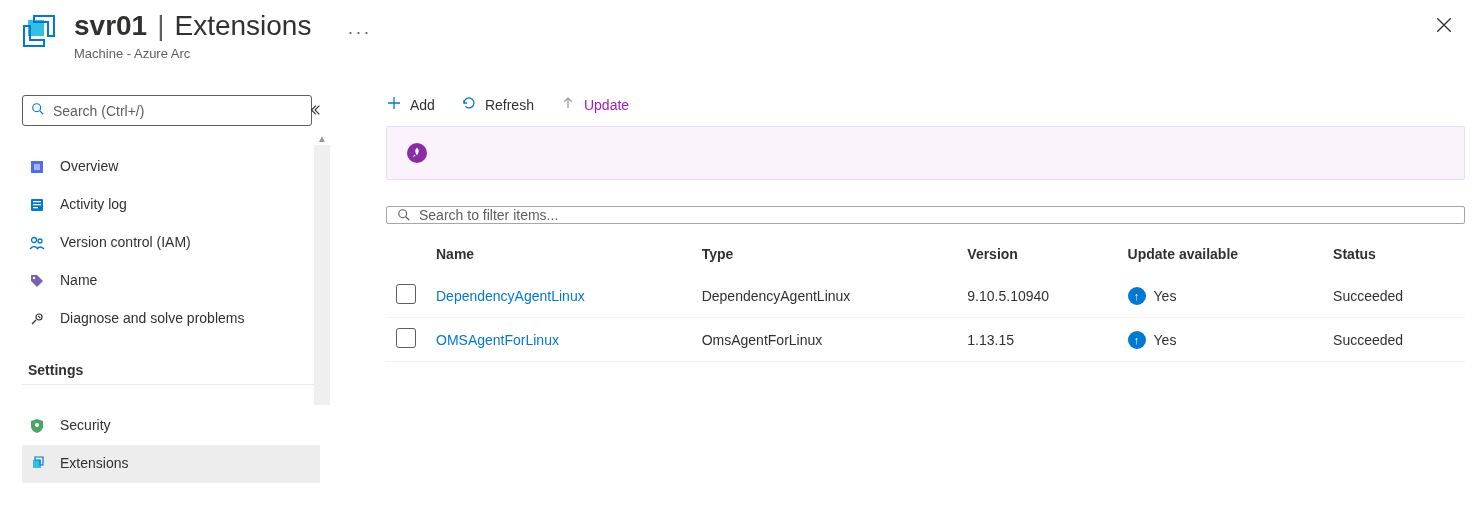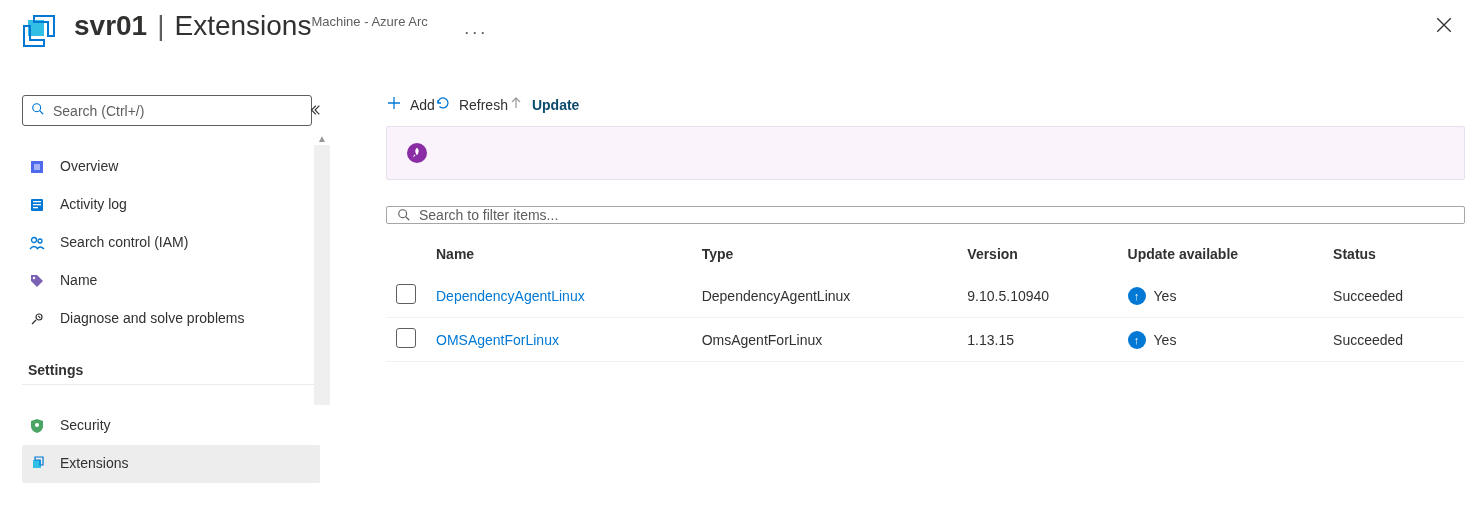--- a/index.html
+++ b/index.html
@@ -4,21 +4,21 @@
   <style>
     * { box-sizing: border-box; margin: 0; padding: 0; }
     body { font-family: "Segoe UI", -apple-system, BlinkMacSystemFont, sans-serif; font-size: 14px; color: #323130; background: #ffffff; }
 
     .page { display: flex; width: 1479px; height: 506px; position: relative; }
 
     
     .header { position: absolute; top: 10px; left: 22px; right: 20px; display: flex; align-items: flex-start; gap: 16px; }
     .header-icon-box { width:36px; height:36px; position:relative; margin-top:4px; }
     .header-icon-box svg { width:36px; height:36px; }
-    .header-text { display:flex; }
+    .header-text { display:flex; flex-direction:column; }
     .header-title-row { display:flex; align-items:baseline; gap: 10px; font-size:28px; font-weight:600; }
     .header-title-row .sep { font-weight:300; color:#605e5c; }
     .header-section { font-weight:400; }
     .header-sub { font-size:13px; color:#605e5c; margin-top:4px; }
     .more-dots { margin-left:20px; color:#605e5c; font-size:18px; margin-top:12px; letter-spacing:2px; }
     .close-btn { position:absolute; top:10px; right:20px; padding:6px; cursor:pointer; color:#323130; }
     .close-btn svg{width:18px;height:18px;}
 
     
     .content { display:flex; margin-top:85px; width:100%; }
@@ -31,23 +31,23 @@
     .nav { list-style:none; margin-top:22px; }
     .nav li { display:flex; align-items:flex-start; gap:14px; padding:10px 8px 10px 6px; font-size:14px; cursor:pointer; border-radius:2px;}
     .nav li.active { background:#ededed; }
     .nav .icon-slot { width:18px; height:18px; display:flex; align-items:center; justify-content:center; }
     .section-label { margin-top:18px; margin-bottom:6px; font-weight:600; font-size:14px; padding:6px; border-bottom:1px solid #edebe9; }
     .scroll-indicator { position:absolute; right:0; top:60px; width:16px; height:260px; background:#efefef; }
     .scroll-indicator .arrow-up{position:absolute;top:-12px;left:3px;color:#969696;font-size:10px;}
 
     
     .main { flex:1; padding: 10px 14px 0 56px; position:relative; }
-    .toolbar { display:flex; align-items:flex-start; padding-bottom:12px; }
+    .toolbar { display:flex; align-items:flex-start; gap:26px; padding-bottom:12px; }
     .toolbar .btn { display:flex; align-items:center; gap:8px; cursor:pointer; color:#323130;}
-    .toolbar .btn.disabled { color:#0c4a6e; cursor:default;font-weight:bold;}
+    .toolbar .btn.disabled { color:#a21caf; cursor:default;}
     .toolbar .btn .ico{color:#0078d4;}
     .toolbar .btn.disabled .ico{color:#a19f9d;}
     .banner { background:#faf3fb; border:1px solid #e8dff0; border-radius:2px; padding:16px 20px; display:flex; align-items:center; gap:16px; font-size:14px; }
     .banner .rocket{width:20px;height:20px;border-radius:50%;background:#8a2da5;display:flex;align-items:center;justify-content:center;color:#fff;font-size:12px;}
     .filter-box { margin-top:26px; border:1px solid #a6a6a6; border-radius:2px; padding:0 10px; display:flex; align-items:center; gap:8px;}
     .filter-box input{border:none;outline:none;flex:1;font-size:14px;}
     .filter-box input::placeholder{color:#605e5c;}
     .filter-box svg{width:14px;height:14px;color:#605e5c;}
 
     table.ext { width:100%; border-collapse:collapse; margin-top:10px;}
@@ -134,21 +134,21 @@
         </li>
         <li>
           <span class="icon-slot">
             <svg viewBox="0 0 16 16" width="16" height="16" fill="none" stroke="#0078d4" stroke-width="1.3">
                 <circle cx="5" cy="5" r="2.5"></circle>
                 <path d="M1 14 q4-5 8 0"></path>
                 <circle cx="11" cy="6" r="2"></circle>
                 <path d="M8 14 q3-4 7 0"></path>
               </svg>
           </span>
-          <span>Search control (IAM)</span>
+          <span>Version control (IAM)</span>
         </li>
         <li>
           <span class="icon-slot">
             <svg viewBox="0 0 16 16" width="16" height="16">
                 <path d="M2 2 h6 l6 6 -6 6 -6-6 z" fill="#7b61b3"></path>
                 <circle cx="5" cy="5" r="1.2" fill="#fff"></circle>
               </svg>
           </span>
           <span>Name</span>
         </li>

